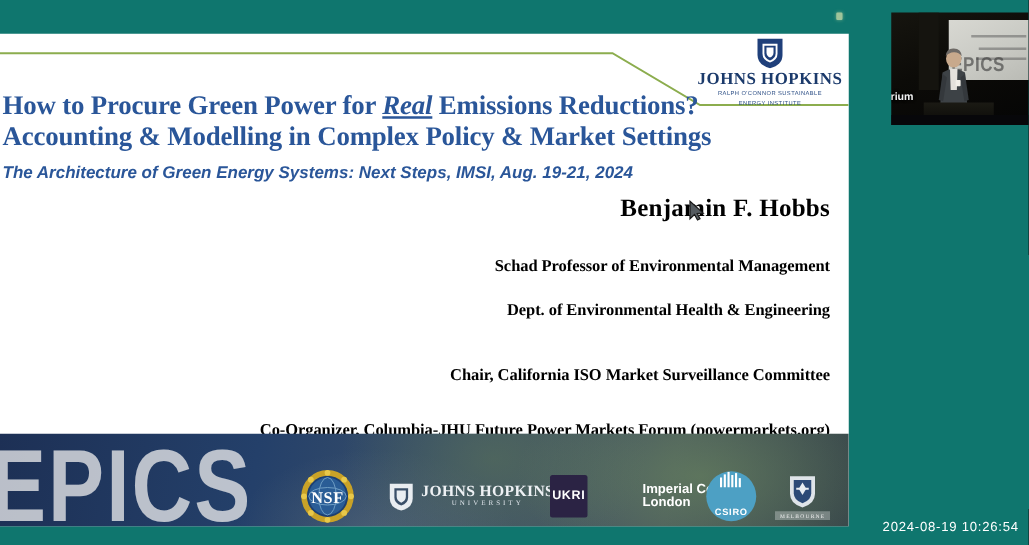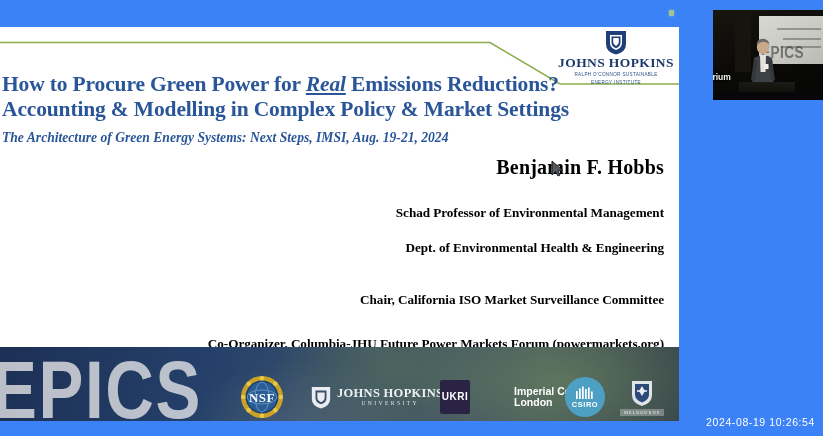--- a/index.html
+++ b/index.html
@@ -1,19 +1,19 @@
 <!DOCTYPE html>
 <html><head>
 <meta charset="utf-8">
 <style>
   html,body{margin:0;padding:0;background:#000;}
   body{width:823px;height:436px;overflow:hidden;
        font-family:"Liberation Serif",serif;position:relative;}
 
-  #stage{position:absolute;left:0;top:0;width:823px;height:436px;background:#3b82f6;overflow:hidden;}
+  #stage{position:absolute;left:0;top:0;width:823px;height:436px;background:#0f766e;overflow:hidden;}
 
   
   #slide{position:absolute;left:0;top:27px;width:679px;height:394px;background:#fff;overflow:hidden;}
 
   
   #green-line{position:absolute;left:0;top:0;width:679px;height:80px;}
 
   
   #jhu-rosei{position:absolute;right:5px;top:2px;width:116px;height:76px;
              display:flex;flex-direction:column;align-items:center;justify-content:flex-start;}
@@ -23,21 +23,21 @@
        font-variant:small-caps;font-weight:600;line-height:1;}
   #jhu-rosei .jh-sub{font-family:"Liberation Sans",sans-serif;color:#2d4f86;
        font-size:4.6px;letter-spacing:.35px;text-align:center;line-height:1.45;margin-top:2px;}
 
   
   #title-block{position:absolute;left:2px;top:45px;width:660px;}
   .title-line{color:#2a5699;font-weight:bold;font-size:21.5px;line-height:25px;
               font-family:Liberation Serif, serif;letter-spacing:-.15px;white-space:nowrap;}
   .title-line .em{font-style:italic;text-decoration:underline;}
   #subtitle{color:#2a5699;font-weight:bold;font-style:italic;font-size:13.6px;
-            line-height:18px;margin-top:7px;font-family:Liberation Serif, serif;white-space:nowrap;}
+            line-height:18px;margin-top:7px;font-family:Liberation Sans, sans-serif;white-space:nowrap;}
 
   
   #presenter{position:absolute;left:0;top:128px;width:664px;text-align:right;color:#000;}
   #presenter-name{font-size:20px;font-weight:bold;line-height:24px;letter-spacing:.2px;}
   .aff{font-size:13.2px;font-weight:bold;line-height:15.5px;letter-spacing:-.05px;margin-top:19px;}
   .gap{height:9px;}
   .gap-s{height:7px;}
 
   
   #footer{position:absolute;left:0;top:320px;width:679px;height:100px;overflow:hidden;
@@ -68,21 +68,21 @@
             display:flex;align-items:center;justify-content:center;
             font-family:"Liberation Sans",sans-serif;font-weight:bold;color:#fff;
             font-size:10px;line-height:12px;letter-spacing:.5px;}
   
   #logo-imperial{left:482px;}
   .imp{font-family:"Liberation Sans",sans-serif;color:#fff;font-size:10.5px;
        line-height:11.5px;font-weight:600;white-space:nowrap;padding-left:32px;}
   
   #logo-csiro{left:565px;}
   .csiro-circle{width:40px;height:40px;border-radius:50%;background:#4da0c4;
-                display:flex;flex-direction:column;align-items:center;justify-content:center;}
+                display:flex;flex-direction:column;align-items:center;justify-content:flex-start;gap:14px;}
   .csiro-txt{font-family:"Liberation Sans",sans-serif;font-size:7.4px;font-weight:bold;
              color:#fff;letter-spacing:.6px;margin-top:1px;}
   
   #logo-melb{left:620px;flex-direction:column;justify-content:center;}
   .melb-band{font-family:"Liberation Serif",serif;font-size:4.4px;color:#f0f0f0;
              letter-spacing:1px;background:rgba(225,228,230,.35);padding:1px 4px;margin-top:2px;}
 
   
   #cursor{position:absolute;left:551px;top:133px;width:13px;height:17px;}
 

